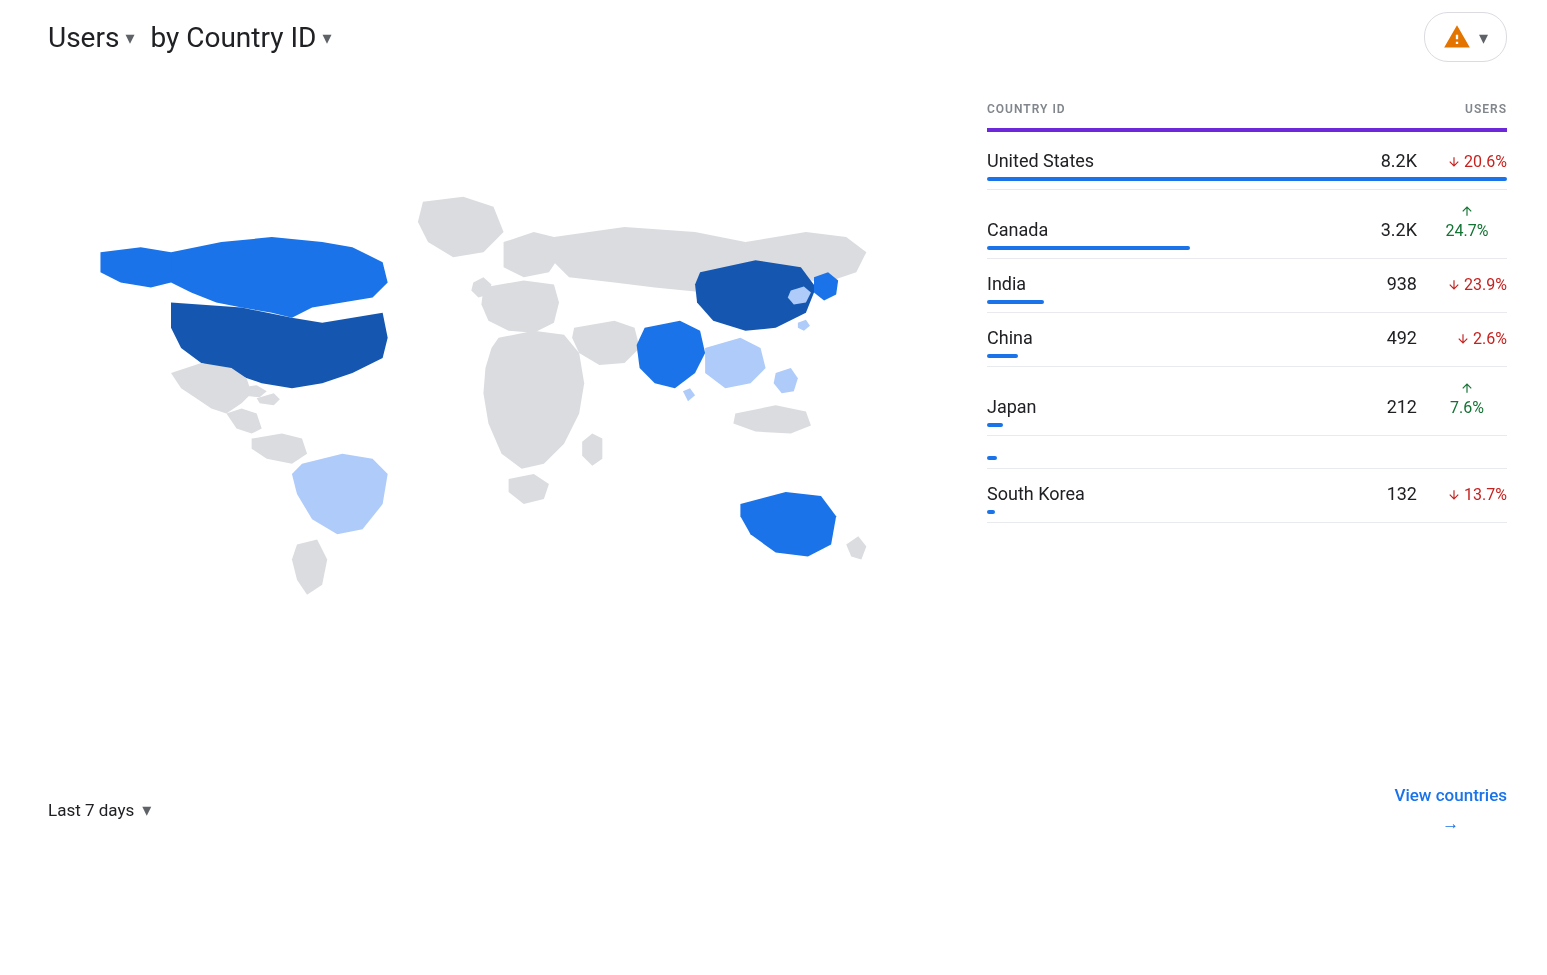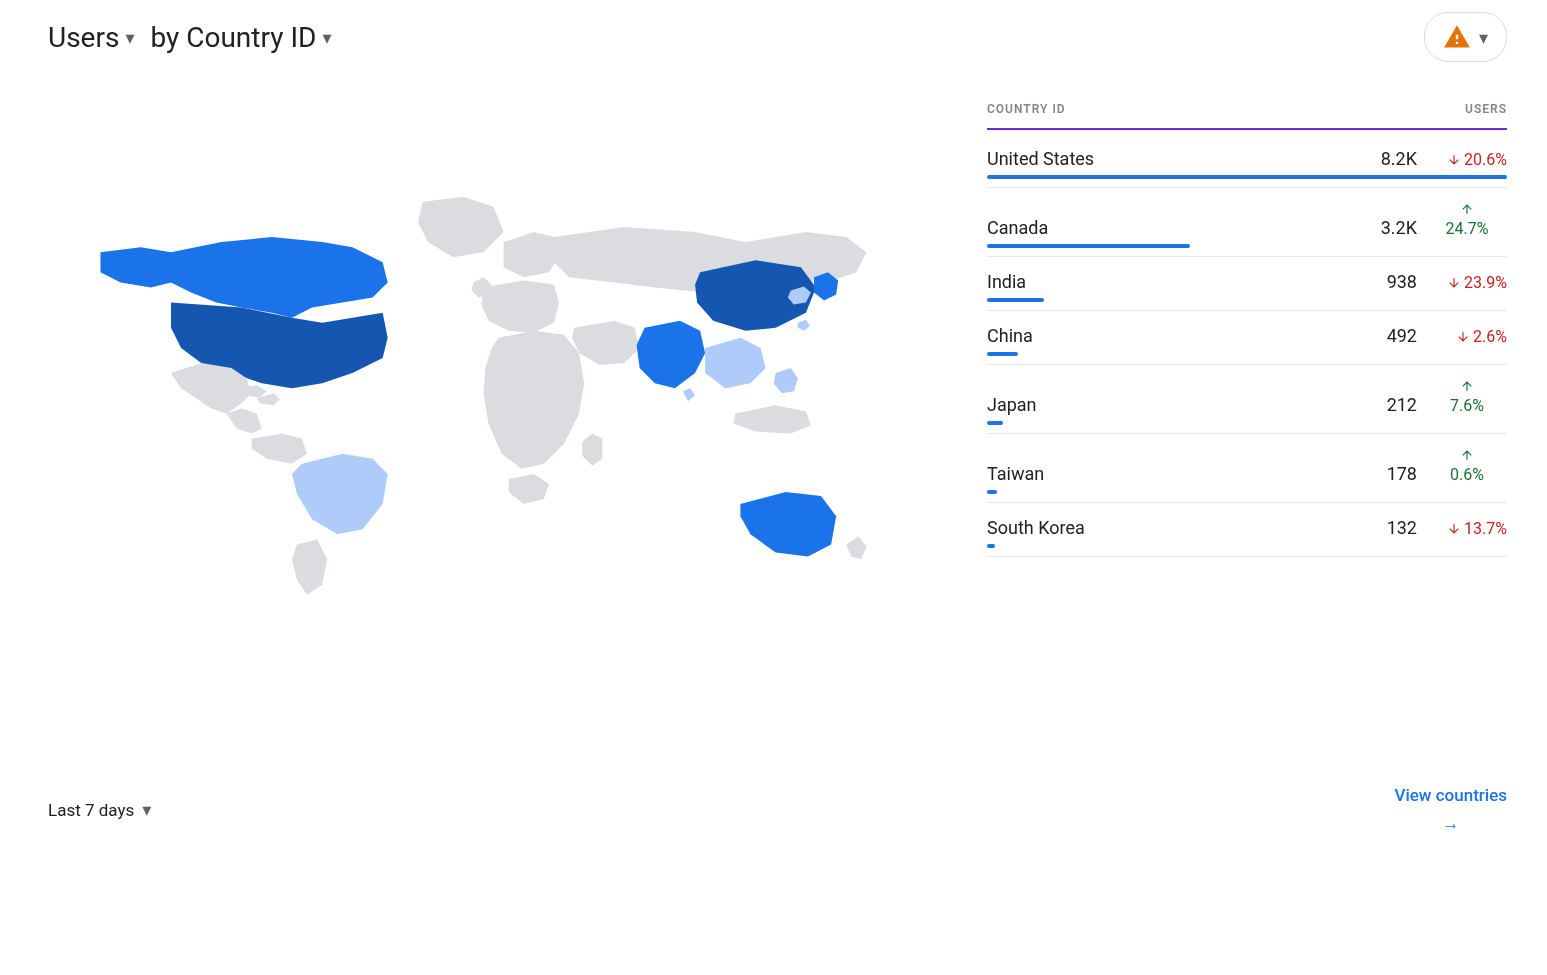--- a/index.html
+++ b/index.html
@@ -83,21 +83,21 @@
     
     .table-area {
       width: 520px;
       padding-top: 10px;
     }
 
     .table-header {
       display: flex;
       align-items: center;
       padding-bottom: 12px;
-      border-bottom: 2px solid #6d28d9;
+      border-bottom: 4px solid #6d28d9;
       margin-bottom: 4px;
     }
     .col-country {
       flex: 1;
       font-size: 12px;
       font-weight: 600;
       color: #80868b;
       letter-spacing: 1px;
       text-transform: uppercase;
     }
@@ -361,30 +361,20 @@
                   <path d="M4 12l1.41 1.41L11 7.83V20h2V7.83l5.58 5.59L20 12l-8-8-8 8z"></path>
                 </svg>
           <span style="color:#137333">7.6%</span>
         </span>
       </div>
       <div class="bar-container">
         <div class="bar" style="width: 3%"></div>
       </div>
     </div>
           <div class="table-row">
-      <div class="row-top">
-        <span class="country-name">Taiwan</span>
-        <span class="users-count">178</span>
-        <span class="change up">
-          <svg width="14" height="14" viewBox="0 0 24 24" fill="#137333">
-                  <path d="M4 12l1.41 1.41L11 7.83V20h2V7.83l5.58 5.59L20 12l-8-8-8 8z"></path>
-                </svg>
-          <span style="color:#137333">0.6%</span>
-        </span>
-      </div>
       <div class="bar-container">
         <div class="bar" style="width: 2%"></div>
       </div>
     </div>
           <div class="table-row">
       <div class="row-top">
         <span class="country-name">South Korea</span>
         <span class="users-count">132</span>
         <span class="change down">
           <svg width="14" height="14" viewBox="0 0 24 24" fill="#c5221f">

